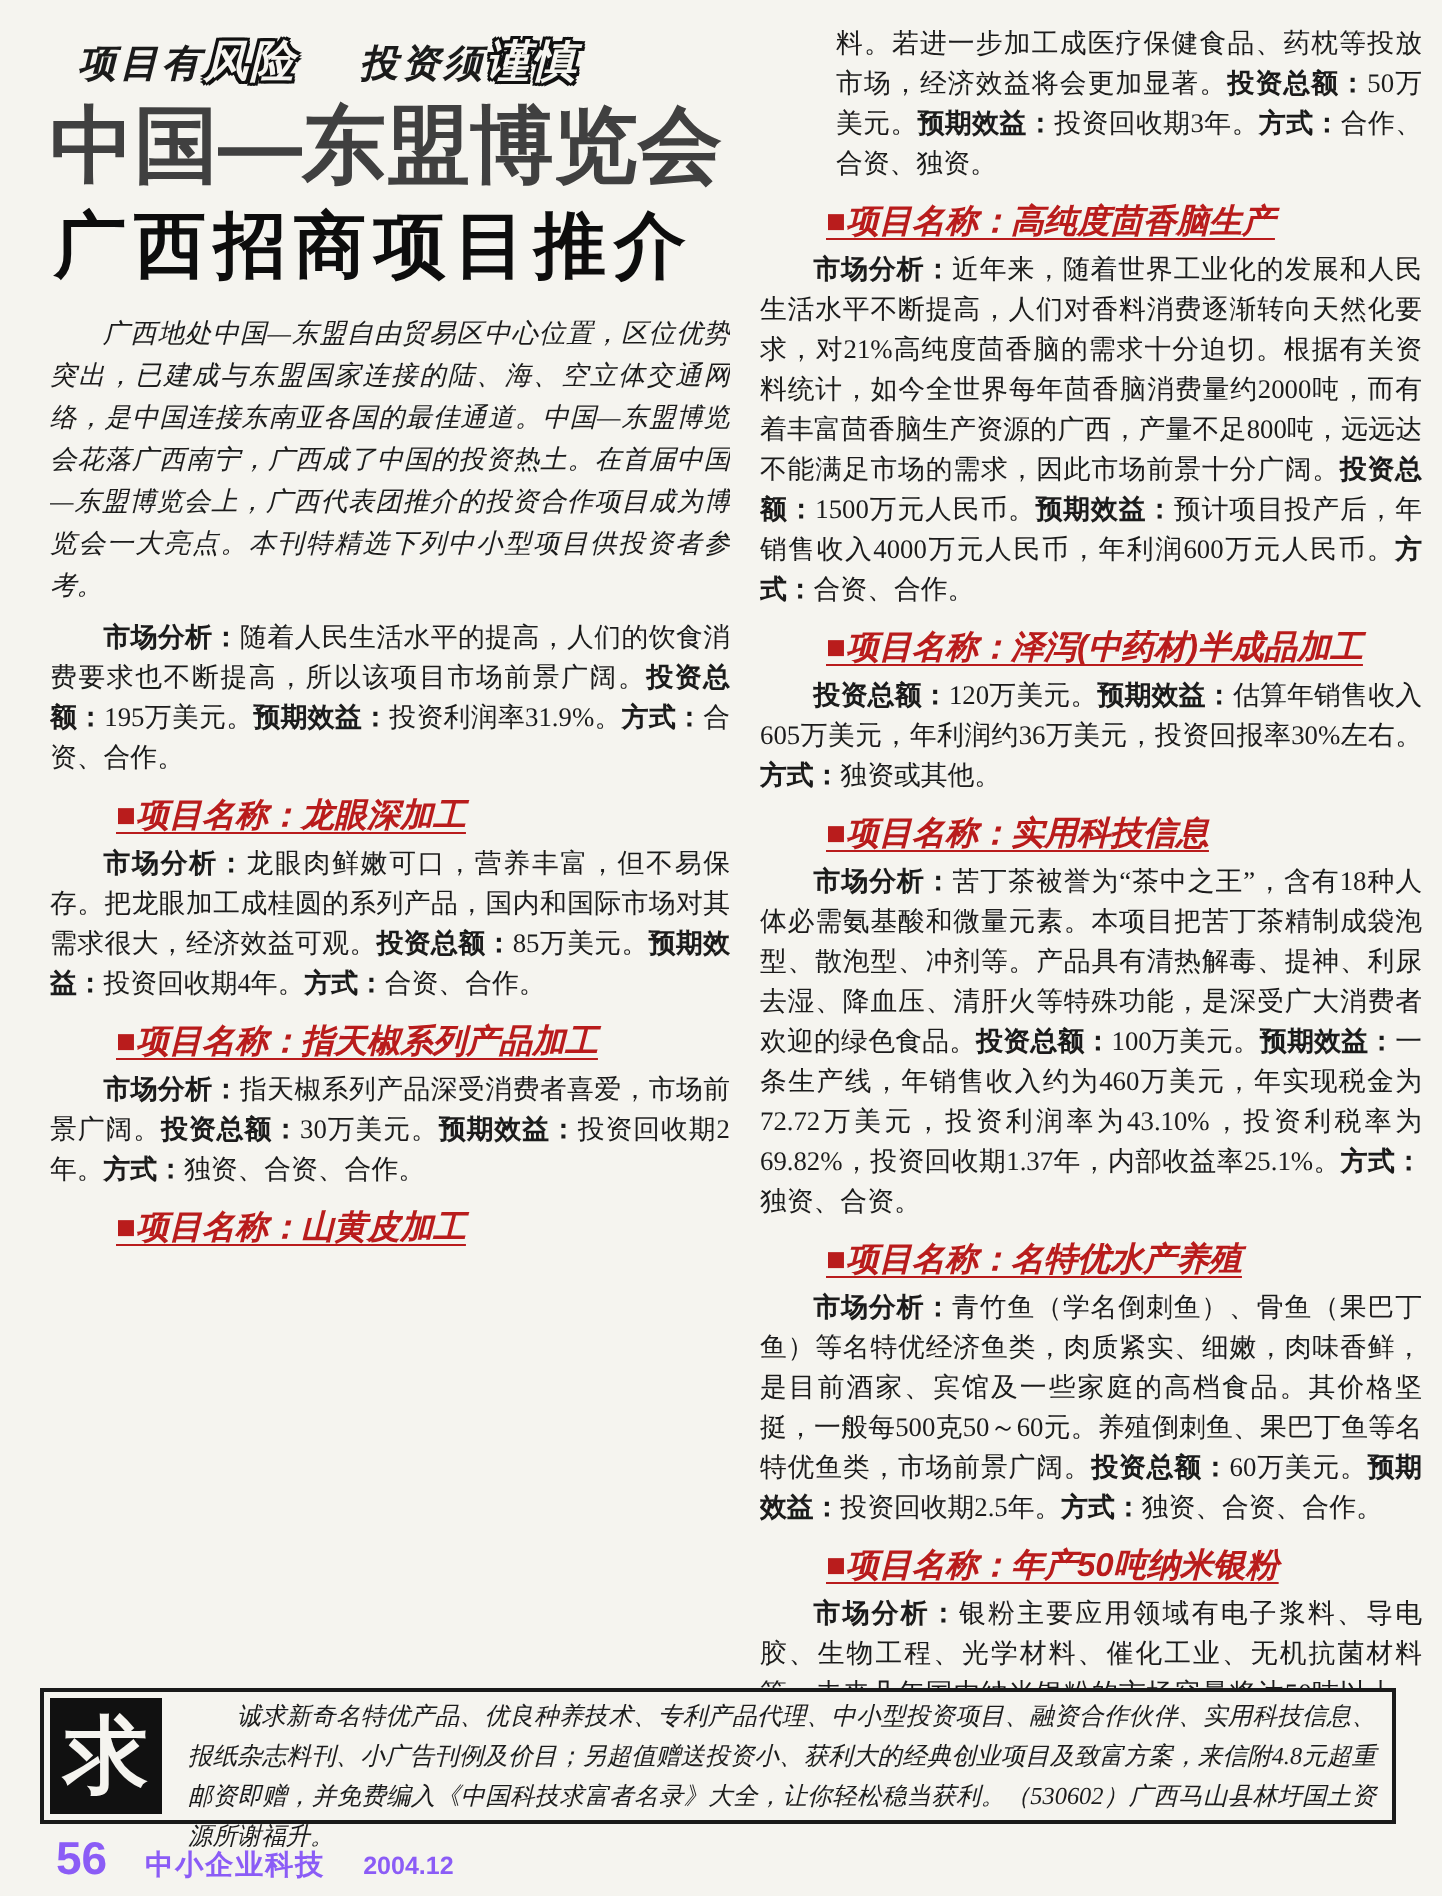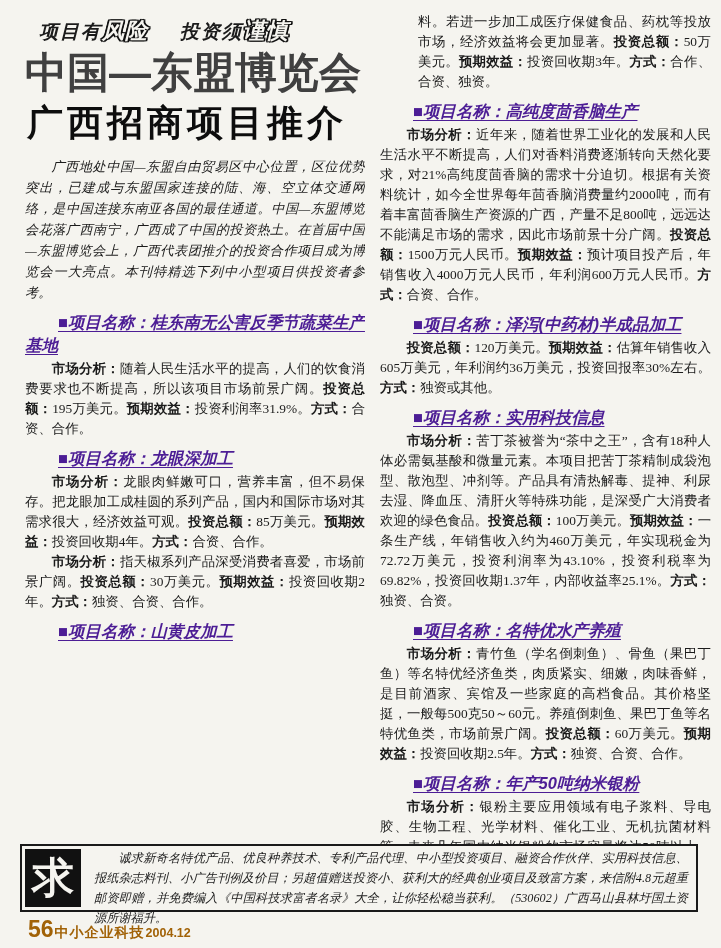--- a/index.html
+++ b/index.html
@@ -20,62 +20,62 @@
   .main-title{font-family:"Liberation Sans",sans-serif;font-weight:900;font-size:42px;
               line-height:1.08;margin:0;letter-spacing:0;color:#404040;}
   .sub-title{font-family:"Liberation Sans",sans-serif;font-weight:900;font-size:36px;
              margin:4px 0 8px 2px;letter-spacing:4px;color:#0d0d0d;}
 
   .intro{font-style:italic;font-size:13.2px;line-height:21px;text-align:justify;
          text-indent:2em;margin:4px 0 6px;}
 
   .project-title{font-family:"Liberation Sans",sans-serif;font-weight:bold;font-style:italic;
                  font-size:16.5px;line-height:23px;margin:8px 0 2px;text-indent:2em;
-                 text-decoration:underline;text-underline-offset:3px;color:#4c1d95;}
+                 text-decoration:underline;text-underline-offset:3px;color:#b91c1c;}
   .project-body{font-size:13.4px;line-height:20px;text-align:justify;text-indent:2em;margin:0;}
   .project-body b{font-family:"Liberation Sans",sans-serif;font-weight:bold;}
   .no-indent{text-indent:0;}
   .pushed{padding-left:38px;}
 
   .ad-box{position:absolute;left:20px;top:844px;width:678px;height:68px;
           border:2px solid #1a1a1a;background:#f5f4ef;display:flex;box-sizing:border-box;}
   .ad-logo{width:56px;margin:3px;background:#111;color:#f5f4ef;flex:none;
            display:flex;align-items:center;justify-content:center;
            font-family:"Liberation Sans",sans-serif;font-weight:bold;font-size:42px;}
   .ad-text{flex:1;font-style:italic;font-size:12.2px;line-height:20px;
            padding:2px 8px 2px 10px;text-align:justify;text-indent:2em;}
 
-  .pfooter{position:absolute;left:28px;top:916px;display:flex;align-items:baseline;gap:1px;
-           font-family:"Liberation Sans",sans-serif;font-weight:bold;color:#a16207;}
+  .pfooter{position:absolute;left:28px;top:916px;display:flex;align-items:baseline;gap:19px;
+           font-family:"Liberation Sans",sans-serif;font-weight:bold;color:#8b5cf6;}
   .pnum{font-size:23px;}
   .pmag{font-size:14px;letter-spacing:1px;}
   .pissue{font-size:12.5px;}
 </style>
 </head>
 <body>
 
 <div class="page">
 
   <div class="col col-left">
     <div class="slogan">
       <span>项目有</span><span class="bubble">风险</span><span class="second">投资须</span><span class="bubble">谨慎</span>
     </div>
     <h1 class="main-title">中国—东盟博览会</h1>
     <h2 class="sub-title">广西招商项目推介</h2>
     <p class="intro">广西地处中国—东盟自由贸易区中心位置，区位优势突出，已建成与东盟国家连接的陆、海、空立体交通网络，是中国连接东南亚各国的最佳通道。中国—东盟博览会花落广西南宁，广西成了中国的投资热土。在首届中国—东盟博览会上，广西代表团推介的投资合作项目成为博览会一大亮点。本刊特精选下列中小型项目供投资者参考。</p>
     <div>
         <section class="project">
-          <h3 class="project-title">■项目名称：桂东南无公害反季节蔬菜生产基地</h3>
           <p class="project-body"><b>市场分析：</b>随着人民生活水平的提高，人们的饮食消费要求也不断提高，所以该项目市场前景广阔。<b>投资总额：</b>195万美元。<b>预期效益：</b>投资利润率31.9%。<b>方式：</b>合资、合作。</p>
         </section>
         <section class="project">
           <h3 class="project-title">■项目名称：龙眼深加工</h3>
           <p class="project-body"><b>市场分析：</b>龙眼肉鲜嫩可口，营养丰富，但不易保存。把龙眼加工成桂圆的系列产品，国内和国际市场对其需求很大，经济效益可观。<b>投资总额：</b>85万美元。<b>预期效益：</b>投资回收期4年。<b>方式：</b>合资、合作。</p>
         </section>
         <section class="project">
+          <h3 class="project-title">■项目名称：指天椒系列产品加工</h3>
           <p class="project-body"><b>市场分析：</b>指天椒系列产品深受消费者喜爱，市场前景广阔。<b>投资总额：</b>30万美元。<b>预期效益：</b>投资回收期2年。<b>方式：</b>独资、合资、合作。</p>
         </section>
         <section class="project">
           <h3 class="project-title">■项目名称：山黄皮加工</h3>
         </section>
       </div>
   </div>
 
   <div class="col col-right">
     <div>

